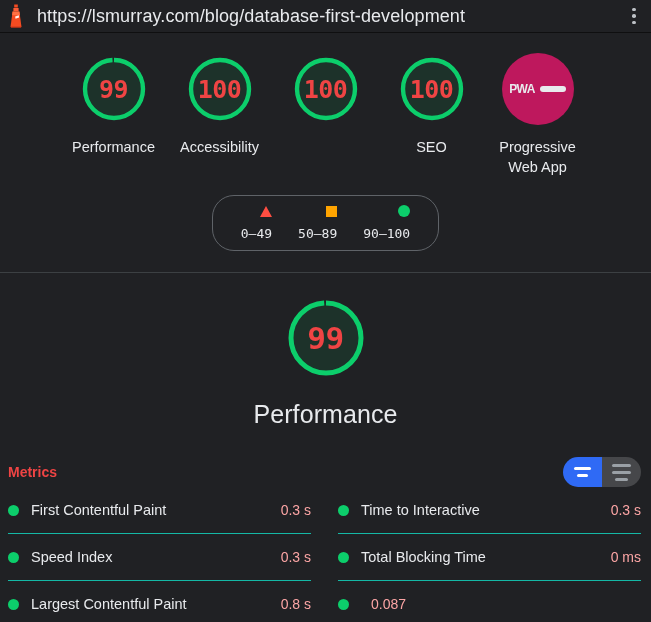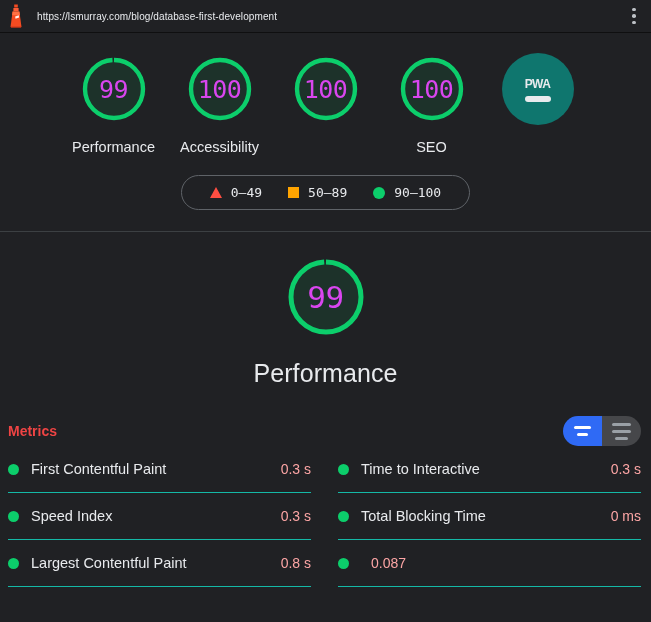--- a/index.html
+++ b/index.html
@@ -27,21 +27,21 @@
     border-bottom: 1px solid #0f0f10;
   }
   .lh-icon {
     width: 20px;
     height: 24px;
     flex: 0 0 auto;
     margin-right: 11px;
     display: block;
   }
   .url-text {
-    font-size: 10px;
+    font-size: 18px;
     color: #e8eaed;
     letter-spacing: 0.1px;
     white-space: nowrap;
     overflow: hidden;
     text-overflow: ellipsis;
     flex: 1 1 auto;
   }
   .kebab {
     width: 18px;
     height: 24px;
@@ -83,39 +83,40 @@
   .gauge svg { display: block; transform: rotate(-90deg); }
   .gauge-num {
     position: absolute;
     inset: 0;
     display: flex;
     align-items: center;
     justify-content: center;
     font-family: "DejaVu Sans Mono", monospace;
     font-size: 25px;
     letter-spacing: -0.5px;
-    color: #d946ef;
+    color: #ef4444;
+    font-weight: bold;
   }
   .score-label {
     margin-top: 12px;
     font-size: 14.5px;
     line-height: 20px;
     text-align: center;
     color: #e8eaed;
     max-width: 96px;
   }
 
   
   .pwa-badge {
     width: 72px;
     height: 72px;
     border-radius: 50%;
-    background: #0f766e;
-    display: flex;
-    flex-direction: column;
+    background: #be185d;
+    display: flex;
+    flex-direction: row;
     align-items: center;
     justify-content: center;
     gap: 5px;
   }
   .pwa-text {
     font-size: 12px;
     font-weight: bold;
     letter-spacing: -0.6px;
     color: #e8eaed;
   }
@@ -135,25 +136,26 @@
   .legend {
     display: flex;
     align-items: center;
     gap: 26px;
     border: 1px solid #5f6368;
     border-radius: 22px;
     padding: 9px 28px;
   }
   .legend-item {
     display: flex;
-    align-items: center;
+    align-items: flex-end;
     gap: 9px;
     font-family: "DejaVu Sans Mono", monospace;
     font-size: 13px;
     color: #e8eaed;
+    flex-direction: column;
   }
   .sh-tri {
     width: 0; height: 0;
     border-left: 6.5px solid transparent;
     border-right: 6.5px solid transparent;
     border-bottom: 11px solid #FF4E42;
   }
   .sh-sq { width: 11px; height: 11px; background: #FFA400; }
   .sh-cir { width: 12px; height: 12px; border-radius: 50%; background: #0CCE6B; }
 
@@ -309,20 +311,21 @@
       <div class="gauge-num">100</div>
     </div>
     <div class="score-label">SEO</div>
   </div>
 
   <div class="score-cell">
     <div class="pwa-badge">
       <div class="pwa-text">PWA</div>
       <div class="pwa-dash"></div>
     </div>
+    <div class="score-label">Progressive Web App</div>
   </div>
 
 </div>
 
 <div class="legend-wrap">
   <div class="legend">
     <div class="legend-item">
       <span class="sh-tri"></span>
       <span>0—49</span>
     </div>

